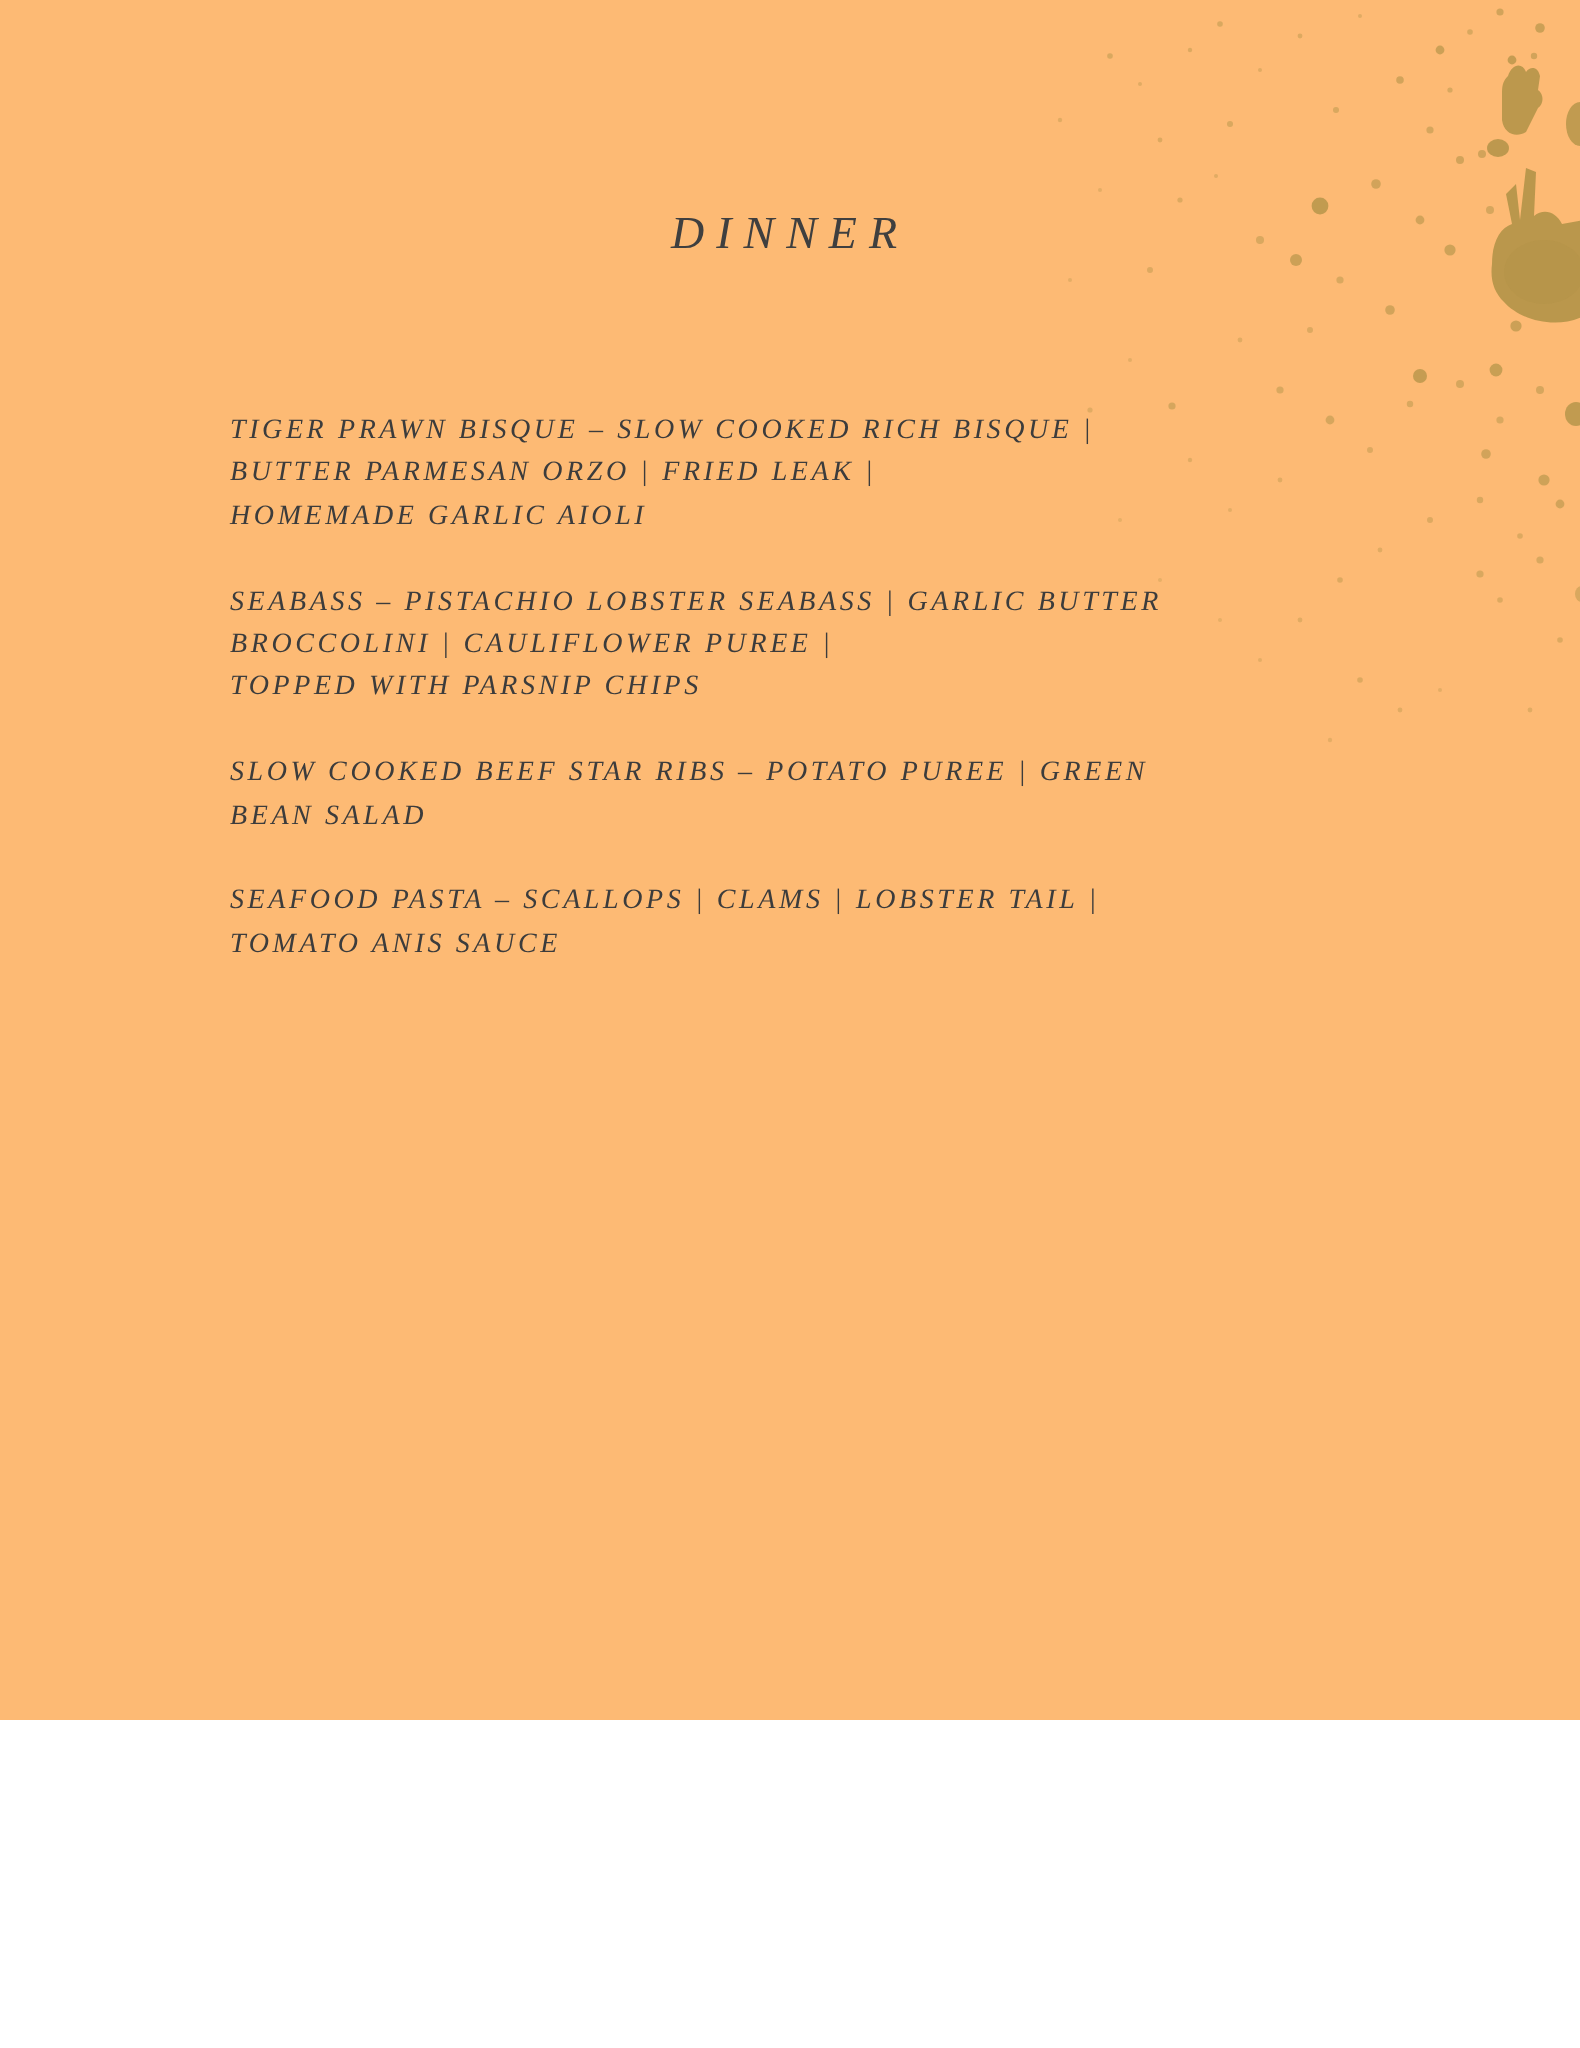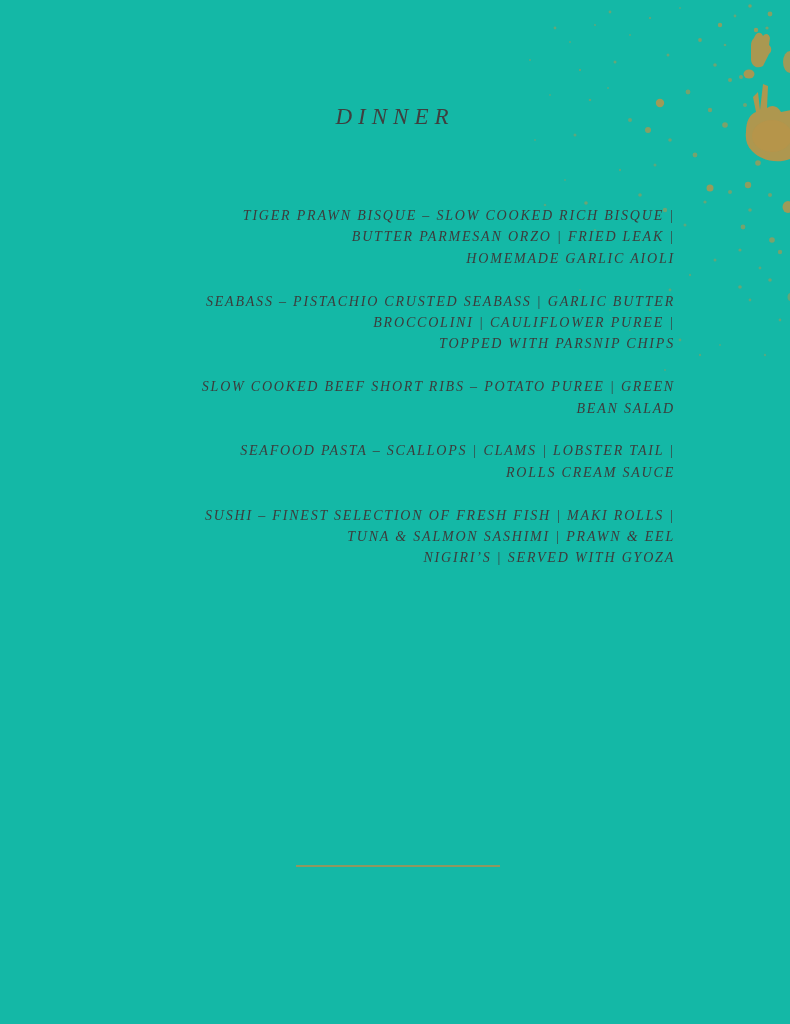--- a/index.html
+++ b/index.html
@@ -3,22 +3,22 @@
 <meta charset="utf-8">
 <style>
   html, body {
     margin: 0;
     padding: 0;
     background: #ffffff;
   }
   .page {
     position: relative;
     width: 790px;
-    height: 1024px;
-    background: #14b8a6;
+    height: 860px;
+    background: #fdba74;
     overflow: hidden;
     font-family: "Liberation Serif", "DejaVu Serif", serif;
     text-decoration: underline;
   }
   .splatter {
     position: absolute;
     top: 0;
     right: 0;
     width: 270px;
     height: 390px;
@@ -36,21 +36,21 @@
     font-size: 23px;
     line-height: 28px;
     letter-spacing: 6px;
     color: #3f3f3f;
   }
   .menu {
     position: absolute;
     top: 205px;
     left: 0;
     right: 0;
-    text-align: right;
+    text-align: left;
   }
   .menu-item {
     margin: 0 auto 21.4px auto;
     max-width: 560px;
     font-style: italic;
     font-size: 14px;
     line-height: 21.4px;
     letter-spacing: 1.8px;
     color: #3c3c3c;
     white-space: pre-line;
@@ -164,27 +164,24 @@
       <circle cx="90" cy="310" r="1.0" opacity="0.3"></circle>
     </g>
   </svg>
 
   <h1 class="title">DINNER</h1>
 
   <div class="menu">
     <p class="menu-item">TIGER PRAWN BISQUE – SLOW COOKED RICH BISQUE |
 BUTTER PARMESAN ORZO | FRIED LEAK |
 HOMEMADE GARLIC AIOLI</p>
-    <p class="menu-item">SEABASS – PISTACHIO CRUSTED SEABASS | GARLIC BUTTER
+    <p class="menu-item">SEABASS – PISTACHIO LOBSTER SEABASS | GARLIC BUTTER
 BROCCOLINI | CAULIFLOWER PUREE |
 TOPPED WITH PARSNIP CHIPS</p>
-    <p class="menu-item">SLOW COOKED BEEF SHORT RIBS – POTATO PUREE | GREEN
+    <p class="menu-item">SLOW COOKED BEEF STAR RIBS – POTATO PUREE | GREEN
 BEAN SALAD</p>
     <p class="menu-item">SEAFOOD PASTA – SCALLOPS | CLAMS | LOBSTER TAIL |
-ROLLS CREAM SAUCE</p>
-    <p class="menu-item">SUSHI – FINEST SELECTION OF FRESH FISH | MAKI ROLLS |
-TUNA &amp; SALMON SASHIMI | PRAWN &amp; EEL
-NIGIRI’S | SERVED WITH GYOZA</p>
+TOMATO ANIS SAUCE</p>
   </div>
 
   <div class="divider"></div>
 
 </div>
 
 </body></html>

